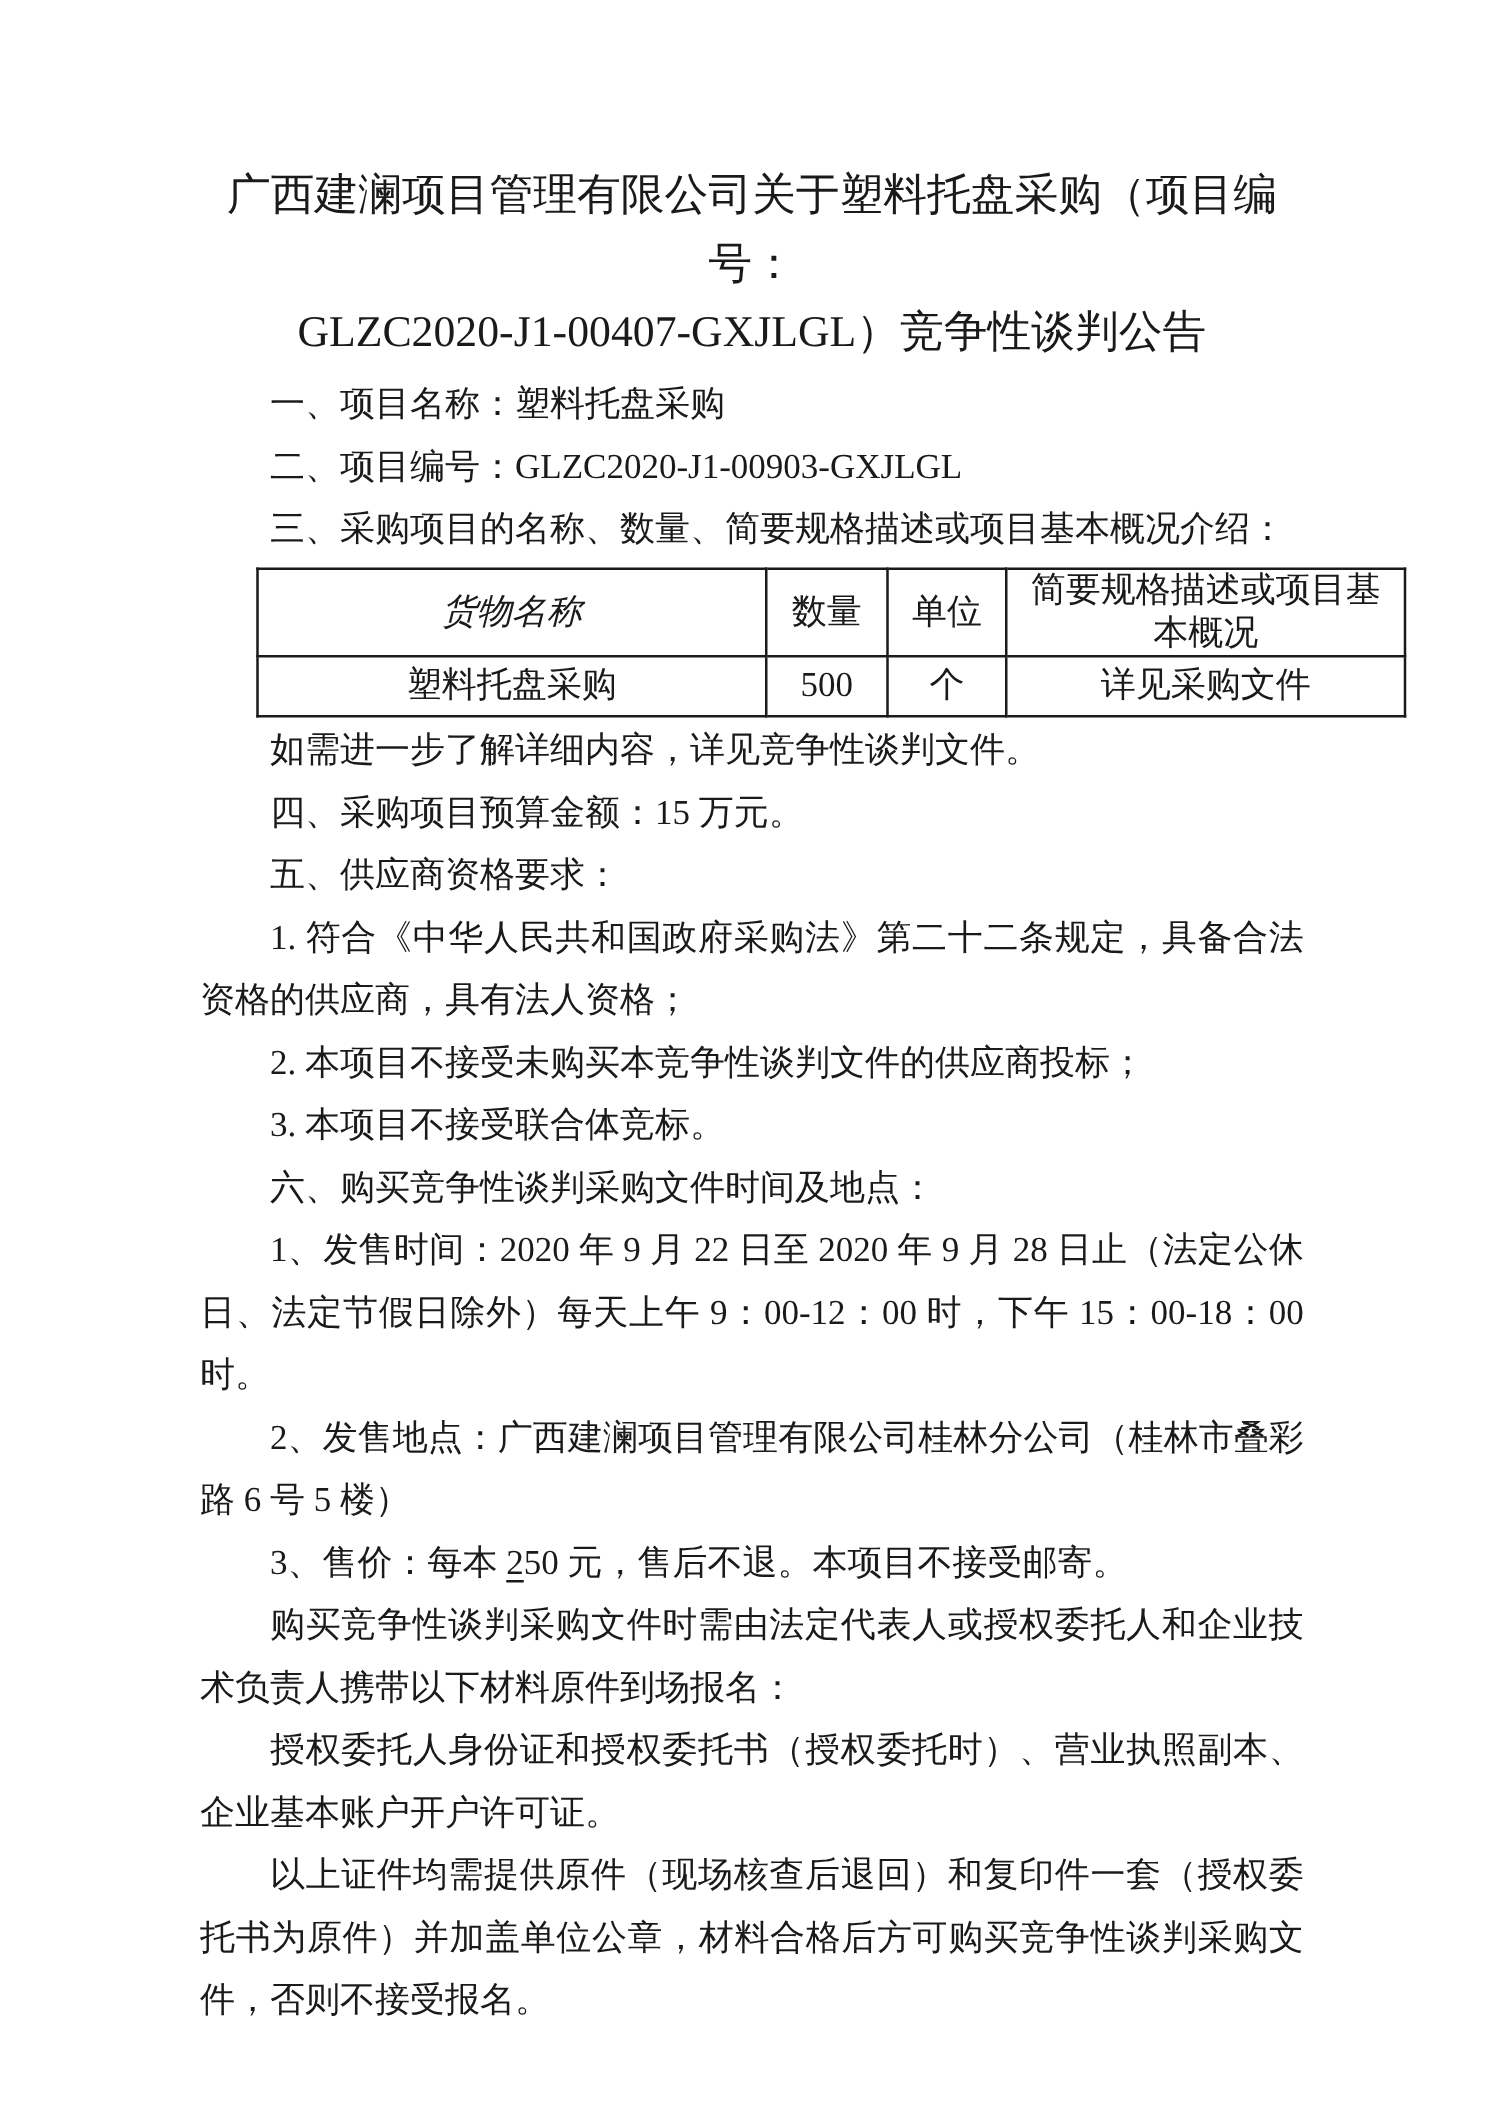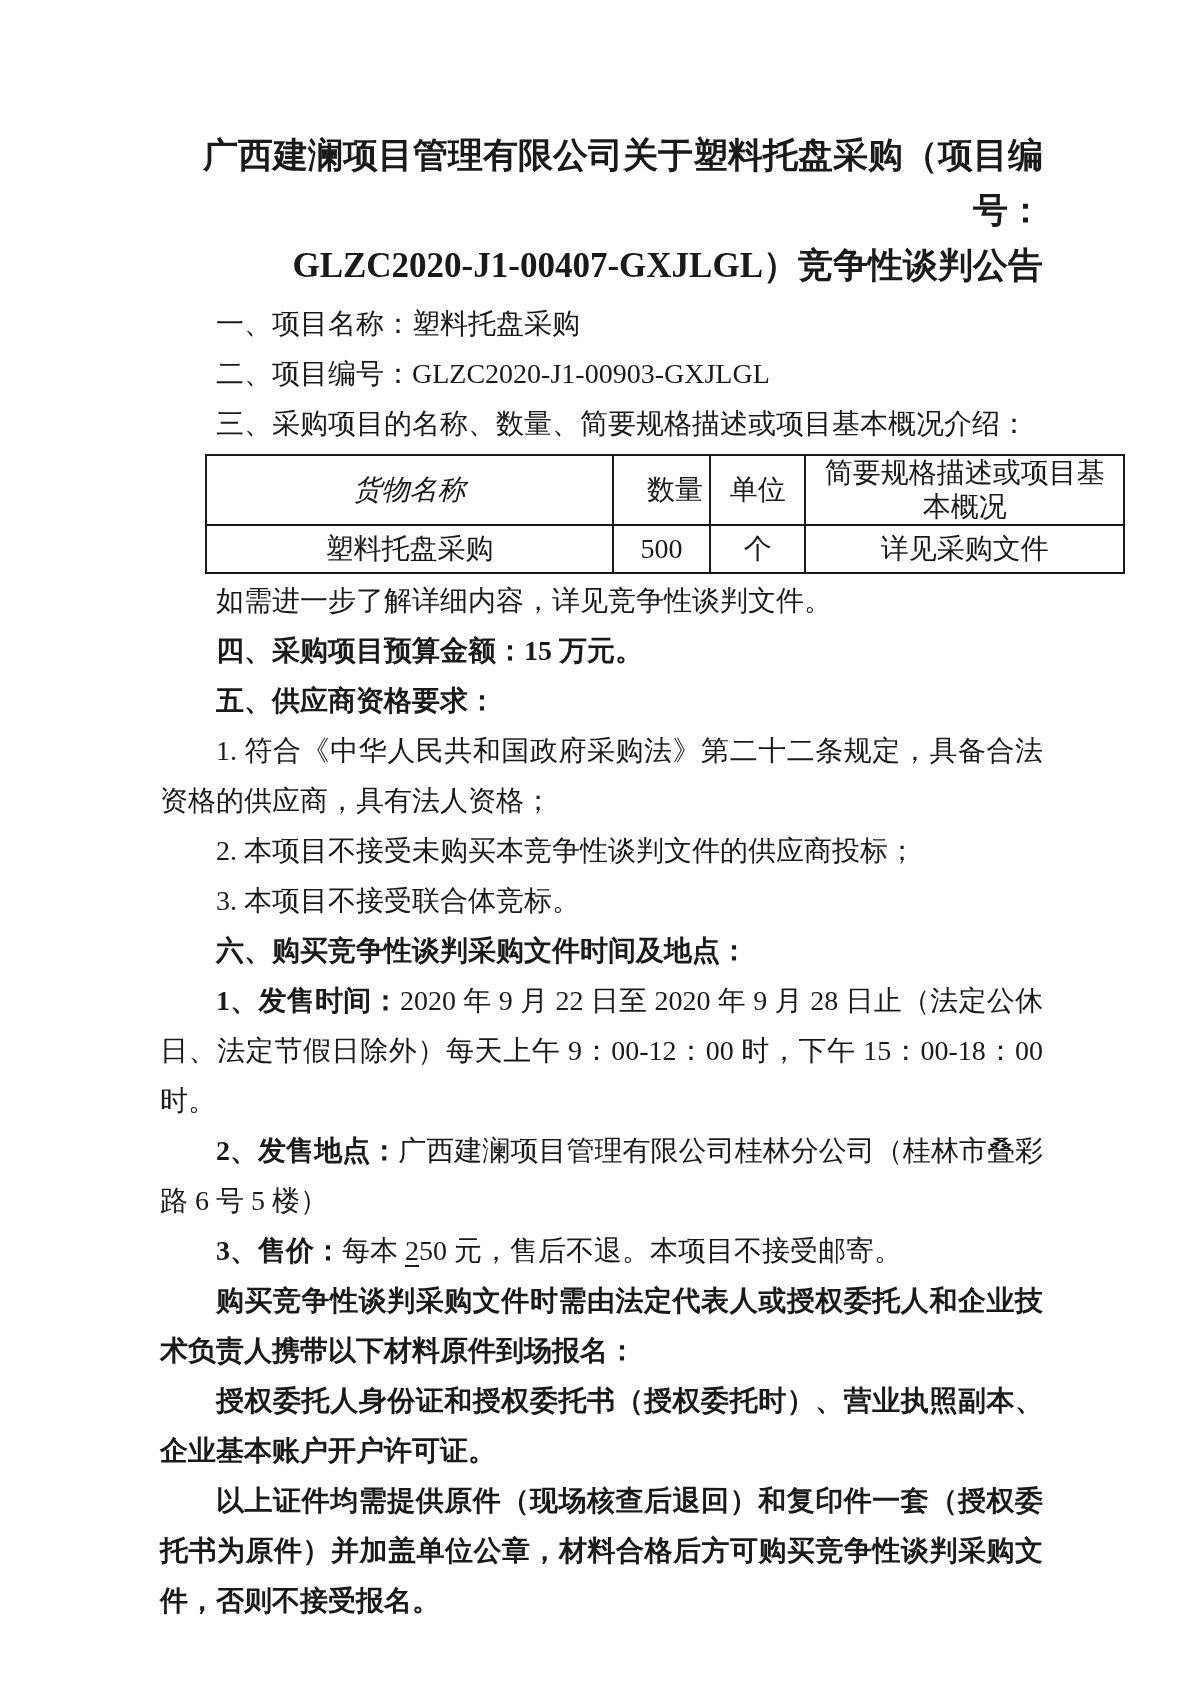--- a/index.html
+++ b/index.html
@@ -17,49 +17,49 @@
     overflow: hidden;
     font-family: "Liberation Serif", "DejaVu Serif", serif;
     color: #1a1a1a;
     font-size: 28px;
     line-height: 50px;
     text-align: justify;
   }
   .doc-title {
     font-size: 35px;
     line-height: 55px;
-    font-weight: 700;
-    text-align: right;
+    font-weight: 400;
+    text-align: center;
     margin: 0 0 6px 0;
     text-indent: 0;
   }
   p {
     margin: 0;
     text-indent: 2em;
   }
-  .b { font-weight: 700; }
+  .b { font-weight: 400; }
   .u { text-decoration: underline; text-underline-offset: 5px; }
   .goods-table {
     border-collapse: collapse;
     table-layout: fixed;
     width: 920px;
     margin: 5px 0 2px 45px;
     text-align: center;
     text-indent: 0;
   }
   .goods-table td {
     border: 2px solid #1a1a1a;
     height: 46px;
     padding: 0 6px;
     line-height: 34px;
     vertical-align: middle;
     font-weight: 400;
   }
   .col-name  { width: 45.5%; font-style: italic; }
-  .col-qty   { width: 9.7%; text-align: right; }
+  .col-qty   { width: 9.7%; }
   .col-unit  { width: 9.5%; border-radius: 19px; }
   .col-spec  { width: 35.3%; border-radius: 14px; }
 </style>
 </head>
 <body>
 
 <div class="page">
 
   <h1 class="doc-title"><span>广西建澜项目管理有限公司关于塑料托盘采购（项目编号：</span><br>
   <span>GLZC2020-J1-00407-GXJLGL）竞争性谈判公告</span></h1>

